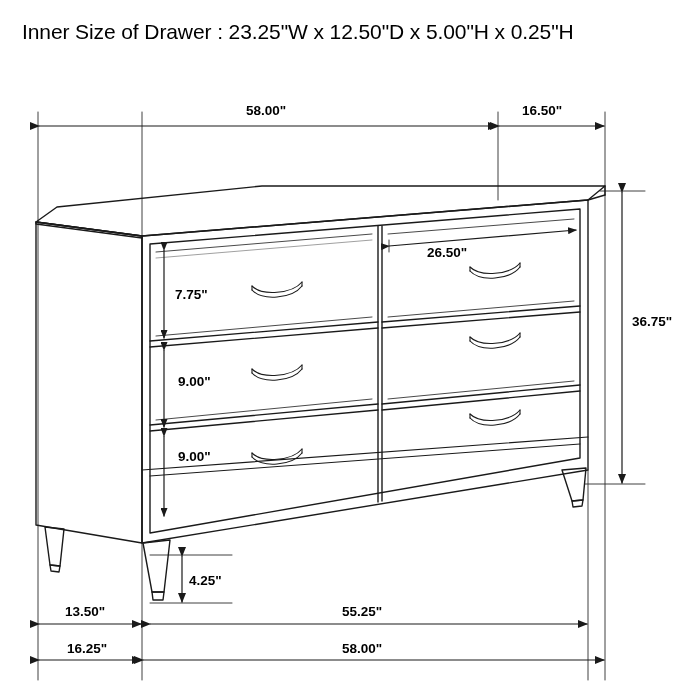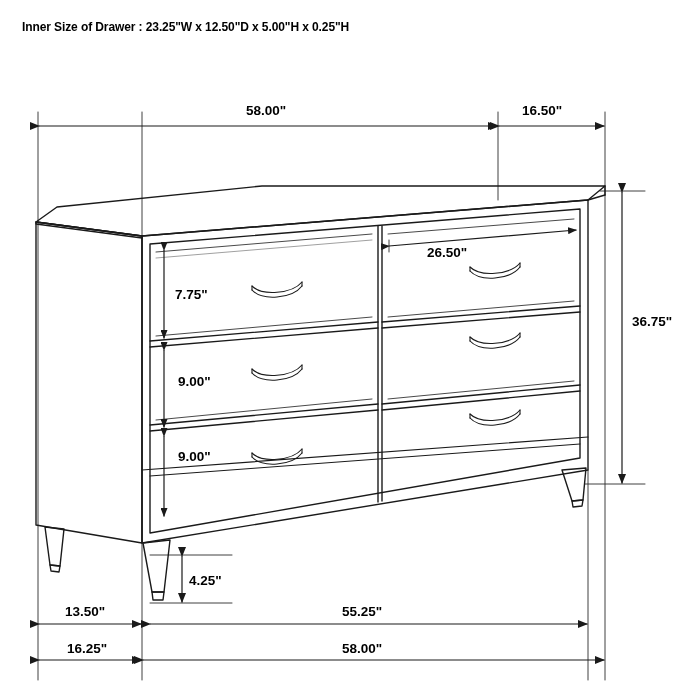--- a/index.html
+++ b/index.html
@@ -18,22 +18,22 @@
   #stage {
     position: absolute;
     left: 0; top: 0;
     width: 700px;
     height: 700px;
   }
   .title {
     position: absolute;
     left: 22px;
     top: 20px;
-    font-size: 12px;
-    font-weight: bold;
+    font-size: 21px;
+    font-weight: normal;
     letter-spacing: -0.1px;
     white-space: nowrap;
     text-align: right;
   }
   svg {
     position: absolute;
     left: 0;
     top: 0;
     width: 700px;
     height: 700px;

